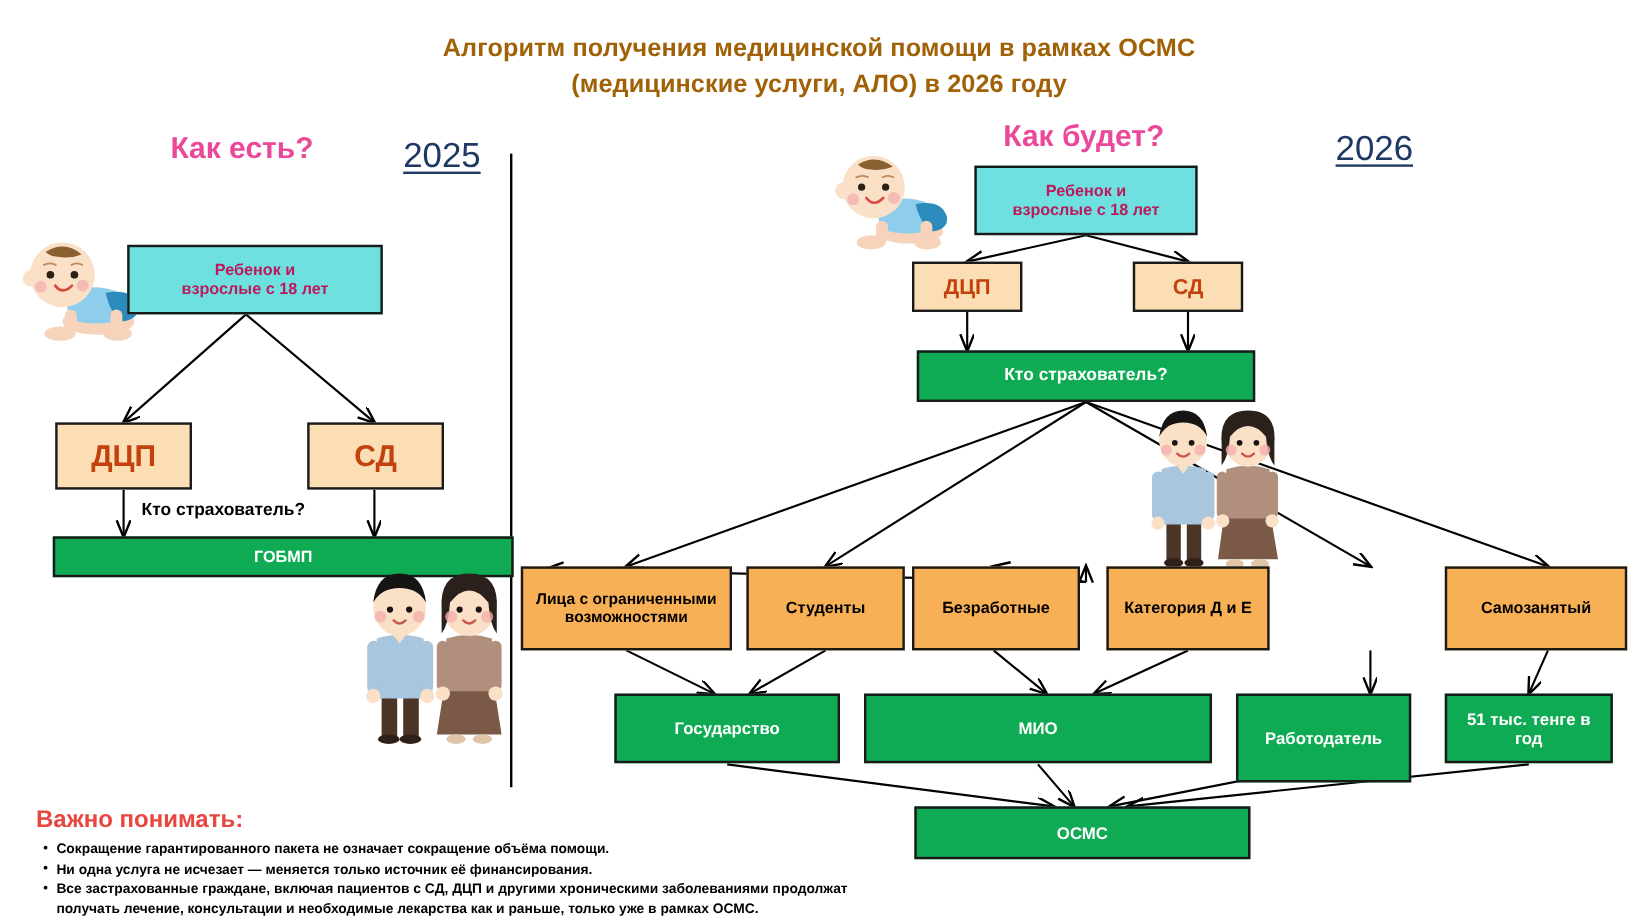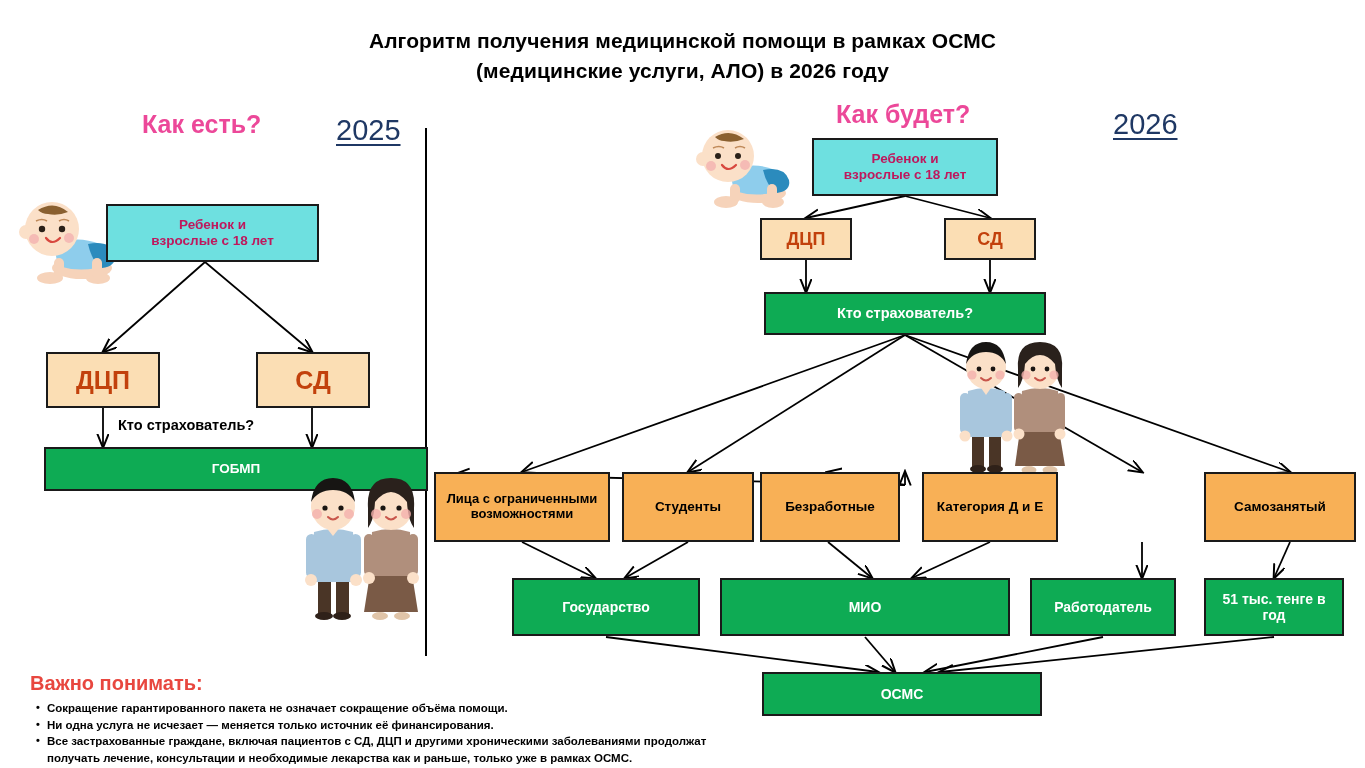--- a/index.html
+++ b/index.html
@@ -8,21 +8,21 @@
     background:#ffffff;
     font-family:"Liberation Sans","DejaVu Sans",sans-serif;
     overflow:hidden;
     position:relative;
   }
   #stage{position:absolute;left:0;top:0;width:1365px;height:768px;}
 
   
   .title{
     position:absolute;left:0;top:26px;width:1365px;
-    text-align:center;font-size:21px;font-weight:bold;color:#000000;
+    text-align:center;font-size:21px;font-weight:bold;color:#a16207;
     line-height:30px;letter-spacing:.1px;
   }
 
   
   .how{
     position:absolute;font-size:25px;font-weight:bold;color:#ec4899;
     white-space:nowrap;
   }
   .year{
     position:absolute;font-size:29px;color:#1f3864;
@@ -153,21 +153,21 @@
       <div>Ребенок и</div>
       <div>взрослые с 18 лет</div>
     </div>
   </div>
 
   <div class="node tan" style="left:46px;top:352px;width:114px;height:56px;font-size:25px;">ДЦП</div>
   <div class="node tan" style="left:256px;top:352px;width:114px;height:56px;font-size:25px;">СД</div>
 
   <div class="lbl-black" style="left:118px;top:417px;font-size:14.5px;">Кто страхователь?</div>
 
-  <div class="node green" style="left:44px;top:447px;width:384px;height:44px;font-size:13.5px;">ГОБМП</div>
+  <div class="node green" style="left:44px;top:447px;width:384px;height:34px;font-size:13.5px;">ГОБМП</div>
 
   <div class="ill" style="left:292px;top:470px;width:132px;height:158px;">
     <svg viewBox="0 0 132 158" width="132" height="158">
 
       <g>
         <rect x="26" y="110" width="13" height="34" fill="#4a3526"></rect>
         <rect x="44" y="110" width="13" height="34" fill="#4a3526"></rect>
         <ellipse cx="32" cy="146" rx="9" ry="4" fill="#2f2119"></ellipse>
         <ellipse cx="50" cy="146" rx="9" ry="4" fill="#2f2119"></ellipse>
         <path d="M22,62 Q41,56 61,62 L63,112 L20,112 Z" fill="#a8c6dd"></path>
@@ -284,21 +284,21 @@
   </div>
 
   <div class="node orange" style="left:434px;top:472px;width:176px;height:70px;font-size:13px;padding:0 6px;">Лица с ограниченными возможностями</div>
   <div class="node orange" style="left:622px;top:472px;width:132px;height:70px;font-size:13.5px;">Студенты</div>
   <div class="node orange" style="left:760px;top:472px;width:140px;height:70px;font-size:13.5px;">Безработные</div>
   <div class="node orange" style="left:922px;top:472px;width:136px;height:70px;font-size:13.5px;">Категория Д и Е</div>
   <div class="node orange" style="left:1204px;top:472px;width:152px;height:70px;font-size:13.5px;">Самозанятый</div>
 
   <div class="node green" style="left:720px;top:578px;width:290px;height:58px;font-size:14px;">МИО</div>
   <div class="node green" style="left:512px;top:578px;width:188px;height:58px;font-size:14px;">Государство</div>
-  <div class="node green" style="left:1030px;top:578px;width:146px;height:58px;font-size:14px;">Работодатель</div>
+  <div class="node green" style="left:1030px;top:578px;width:146px;height:74px;font-size:14px;">Работодатель</div>
   <div class="node green" style="left:1204px;top:578px;width:140px;height:58px;font-size:14px;padding:0 6px;">51 тыс. тенге в год</div>
 
   <div class="node green" style="left:762px;top:672px;width:280px;height:44px;font-size:14px;">ОСМС</div>
 
   <div class="foot-title">Важно понимать:</div>
   <div class="foot-list">
     <div>Сокращение гарантированного пакета не означает сокращение объёма помощи.</div>
     <div>Ни одна услуга не исчезает — меняется только источник её финансирования.</div>
     <div>Все застрахованные граждане, включая пациентов с СД, ДЦП и другими хроническими заболеваниями продолжат</div>
     <div class="cont">получать лечение, консультации и необходимые лекарства как и раньше, только уже в рамках ОСМС.</div>

